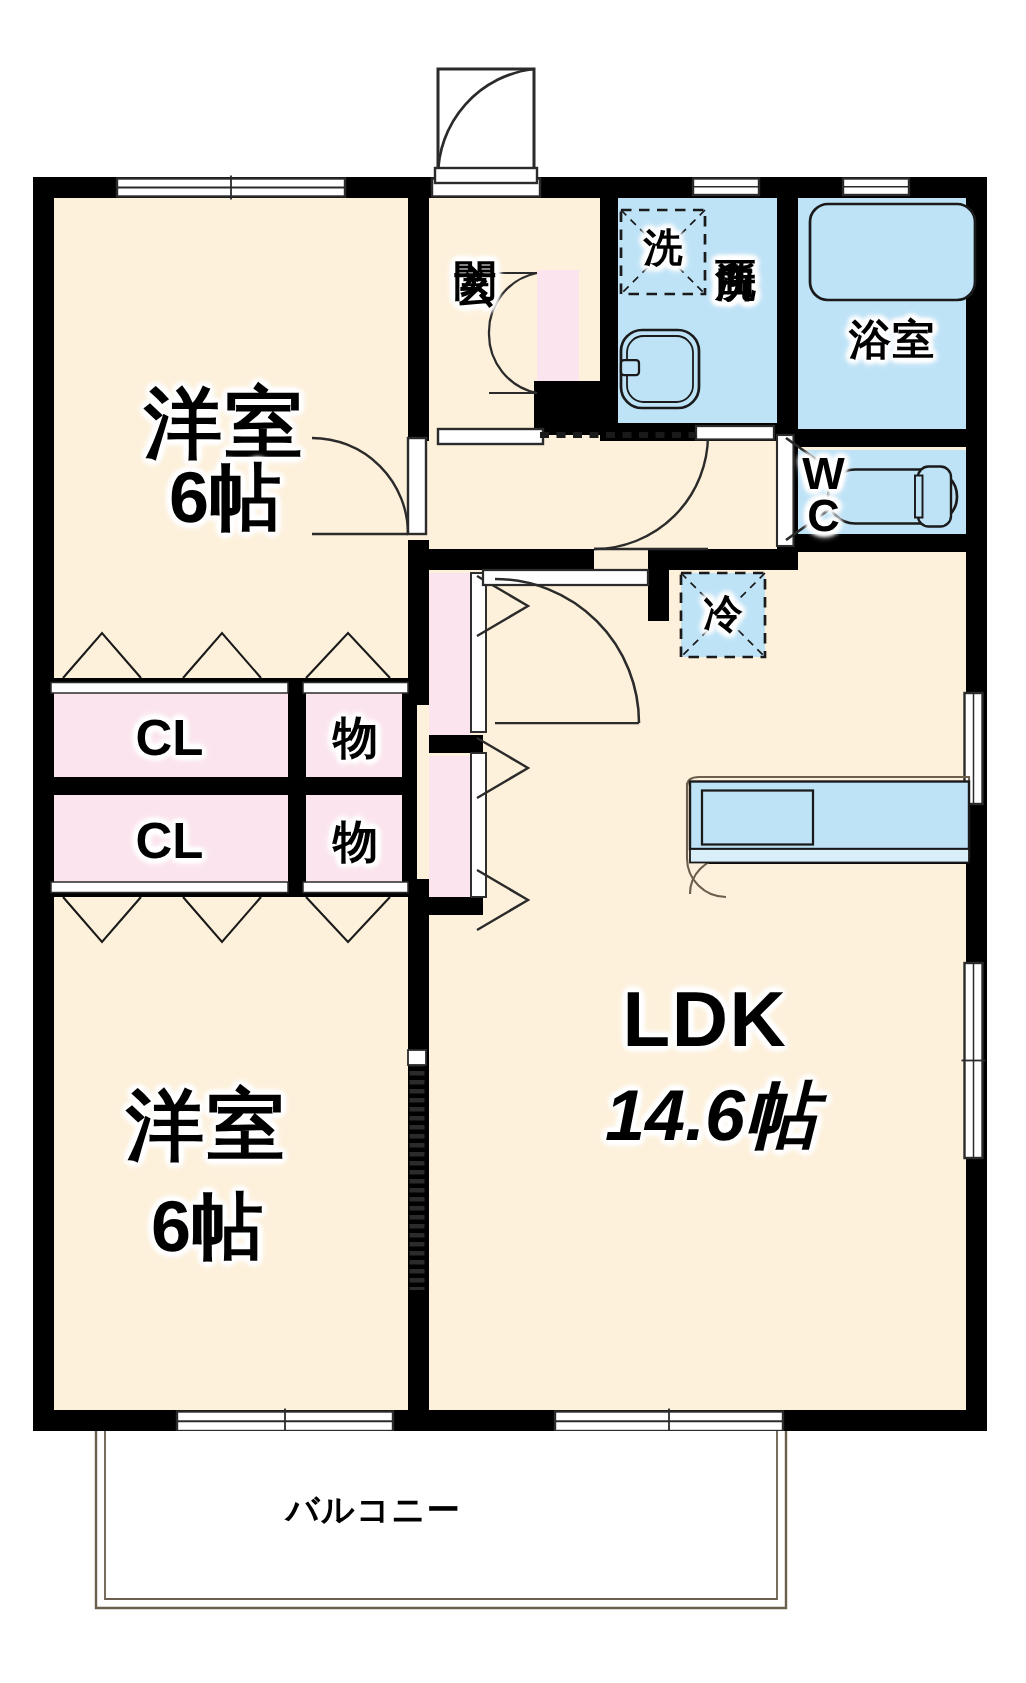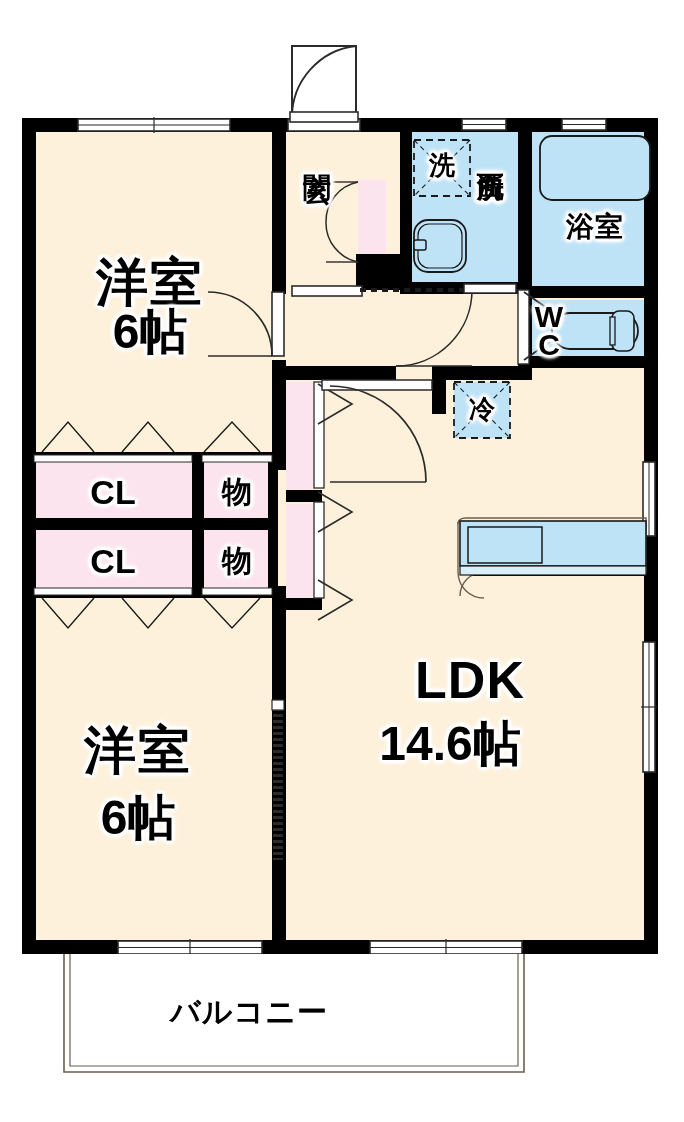--- a/index.html
+++ b/index.html
@@ -282,35 +282,35 @@
 
   </svg>
 
   <div class="lbl" style="left:60px;top:248px;width:180px;font-size:52px;letter-spacing:2px;">洋室</div>
   <div class="lbl" style="left:60px;top:300px;width:180px;font-size:48px;">6帖</div>
 
   <div class="lbl" style="left:48px;top:716px;width:180px;font-size:52px;letter-spacing:2px;">洋室</div>
   <div class="lbl" style="left:48px;top:786px;width:180px;font-size:48px;">6帖</div>
 
   <div class="lbl" style="left:380px;top:650px;width:180px;font-size:52px;letter-spacing:1px;">LDK</div>
-  <div class="lbl" style="left:340px;top:712px;width:220px;font-size:48px;">14.6帖</div>
+  <div class="lbl" style="left:364px;top:712px;width:220px;font-size:48px;font-style:italic;">14.6帖</div>
 
   <div class="lbl vert" style="left:302px;top:152px;font-size:28px;line-height:1.05;">玄関</div>
 
   <div class="lbl" style="left:414px;top:148px;width:56px;font-size:26px;">洗</div>
 
   <div class="lbl vert" style="left:476px;top:152px;font-size:27px;line-height:1.05;">洗面所</div>
 
   <div class="lbl" style="left:540px;top:208px;width:110px;font-size:28px;letter-spacing:1px;">浴室</div>
 
   <div class="lbl" style="left:532px;top:300px;width:34px;font-size:30px;">W</div>
   <div class="lbl" style="left:532px;top:328px;width:34px;font-size:30px;">C</div>
 
   <div class="lbl" style="left:454px;top:392px;width:56px;font-size:26px;">冷</div>
 
   <div class="lbl" style="left:34px;top:473px;width:158px;font-size:34px;">CL</div>
   <div class="lbl" style="left:34px;top:542px;width:158px;font-size:34px;">CL</div>
   <div class="lbl" style="left:202px;top:472px;width:70px;font-size:30px;">物</div>
   <div class="lbl" style="left:202px;top:541px;width:70px;font-size:30px;">物</div>
 
-  <div class="lbl" style="left:64px;top:992px;width:370px;font-size:30px;letter-spacing:1px;text-align:center;">バルコニー</div>
+  <div class="lbl" style="left:64px;top:992px;width:370px;font-size:22px;letter-spacing:1px;text-align:center;">バルコニー</div>
 
 </div>
 
 </body></html>

